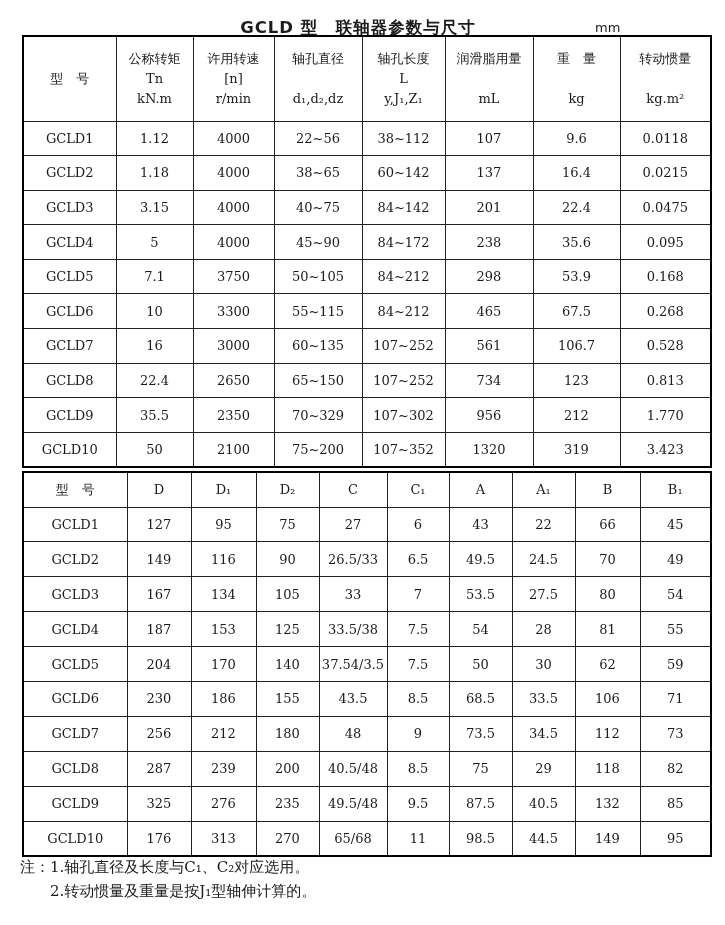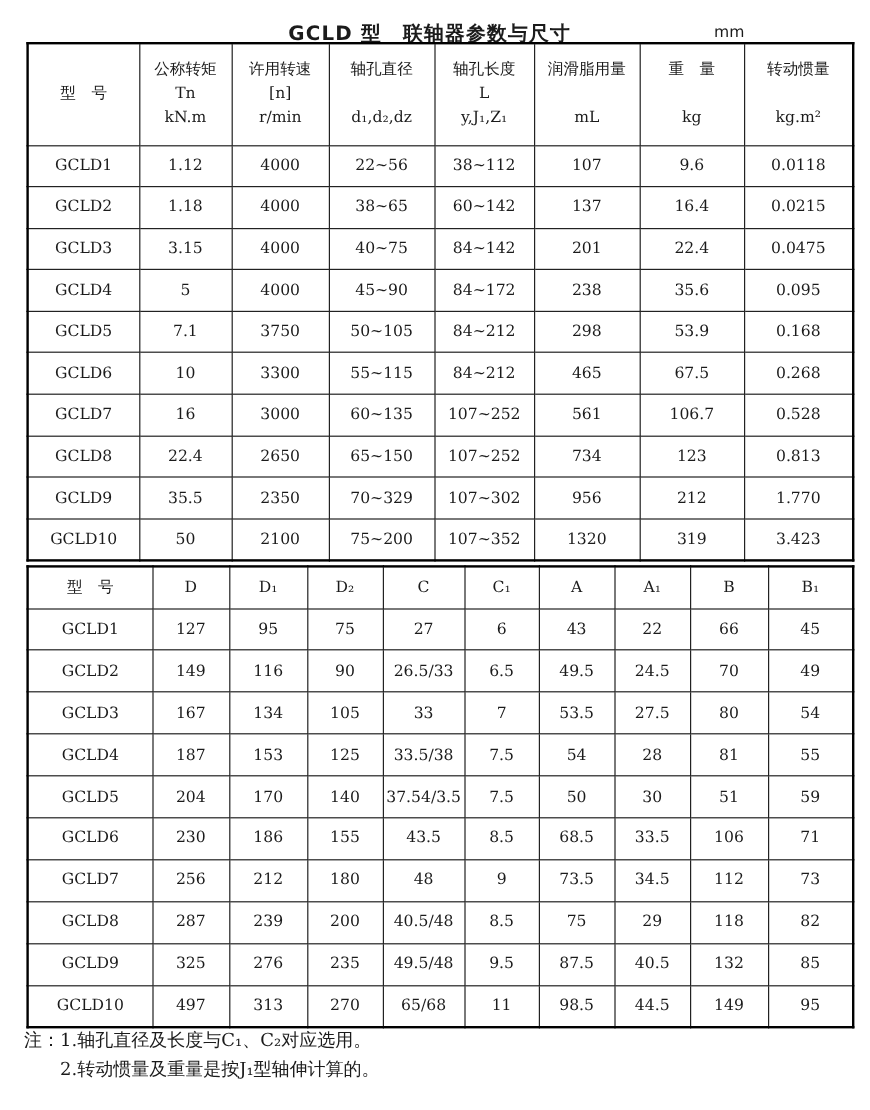--- a/index.html
+++ b/index.html
@@ -341,21 +341,21 @@
       </tr>
       <tr>
         <td>GCLD5</td>
         <td>204</td>
         <td>170</td>
         <td>140</td>
         <td>37.54/3.5</td>
         <td>7.5</td>
         <td>50</td>
         <td>30</td>
-        <td>51</td>
+        <td>62</td>
         <td>59</td>
       </tr>
       <tr>
         <td>GCLD6</td>
         <td>230</td>
         <td>186</td>
         <td>155</td>
         <td>43.5</td>
         <td>8.5</td>
         <td>68.5</td>
@@ -394,21 +394,21 @@
         <td>235</td>
         <td>49.5/48</td>
         <td>9.5</td>
         <td>87.5</td>
         <td>40.5</td>
         <td>132</td>
         <td>85</td>
       </tr>
       <tr>
         <td>GCLD10</td>
-        <td>497</td>
+        <td>176</td>
         <td>313</td>
         <td>270</td>
         <td>65/68</td>
         <td>11</td>
         <td>98.5</td>
         <td>44.5</td>
         <td>149</td>
         <td>95</td>
       </tr>
     </tbody>

